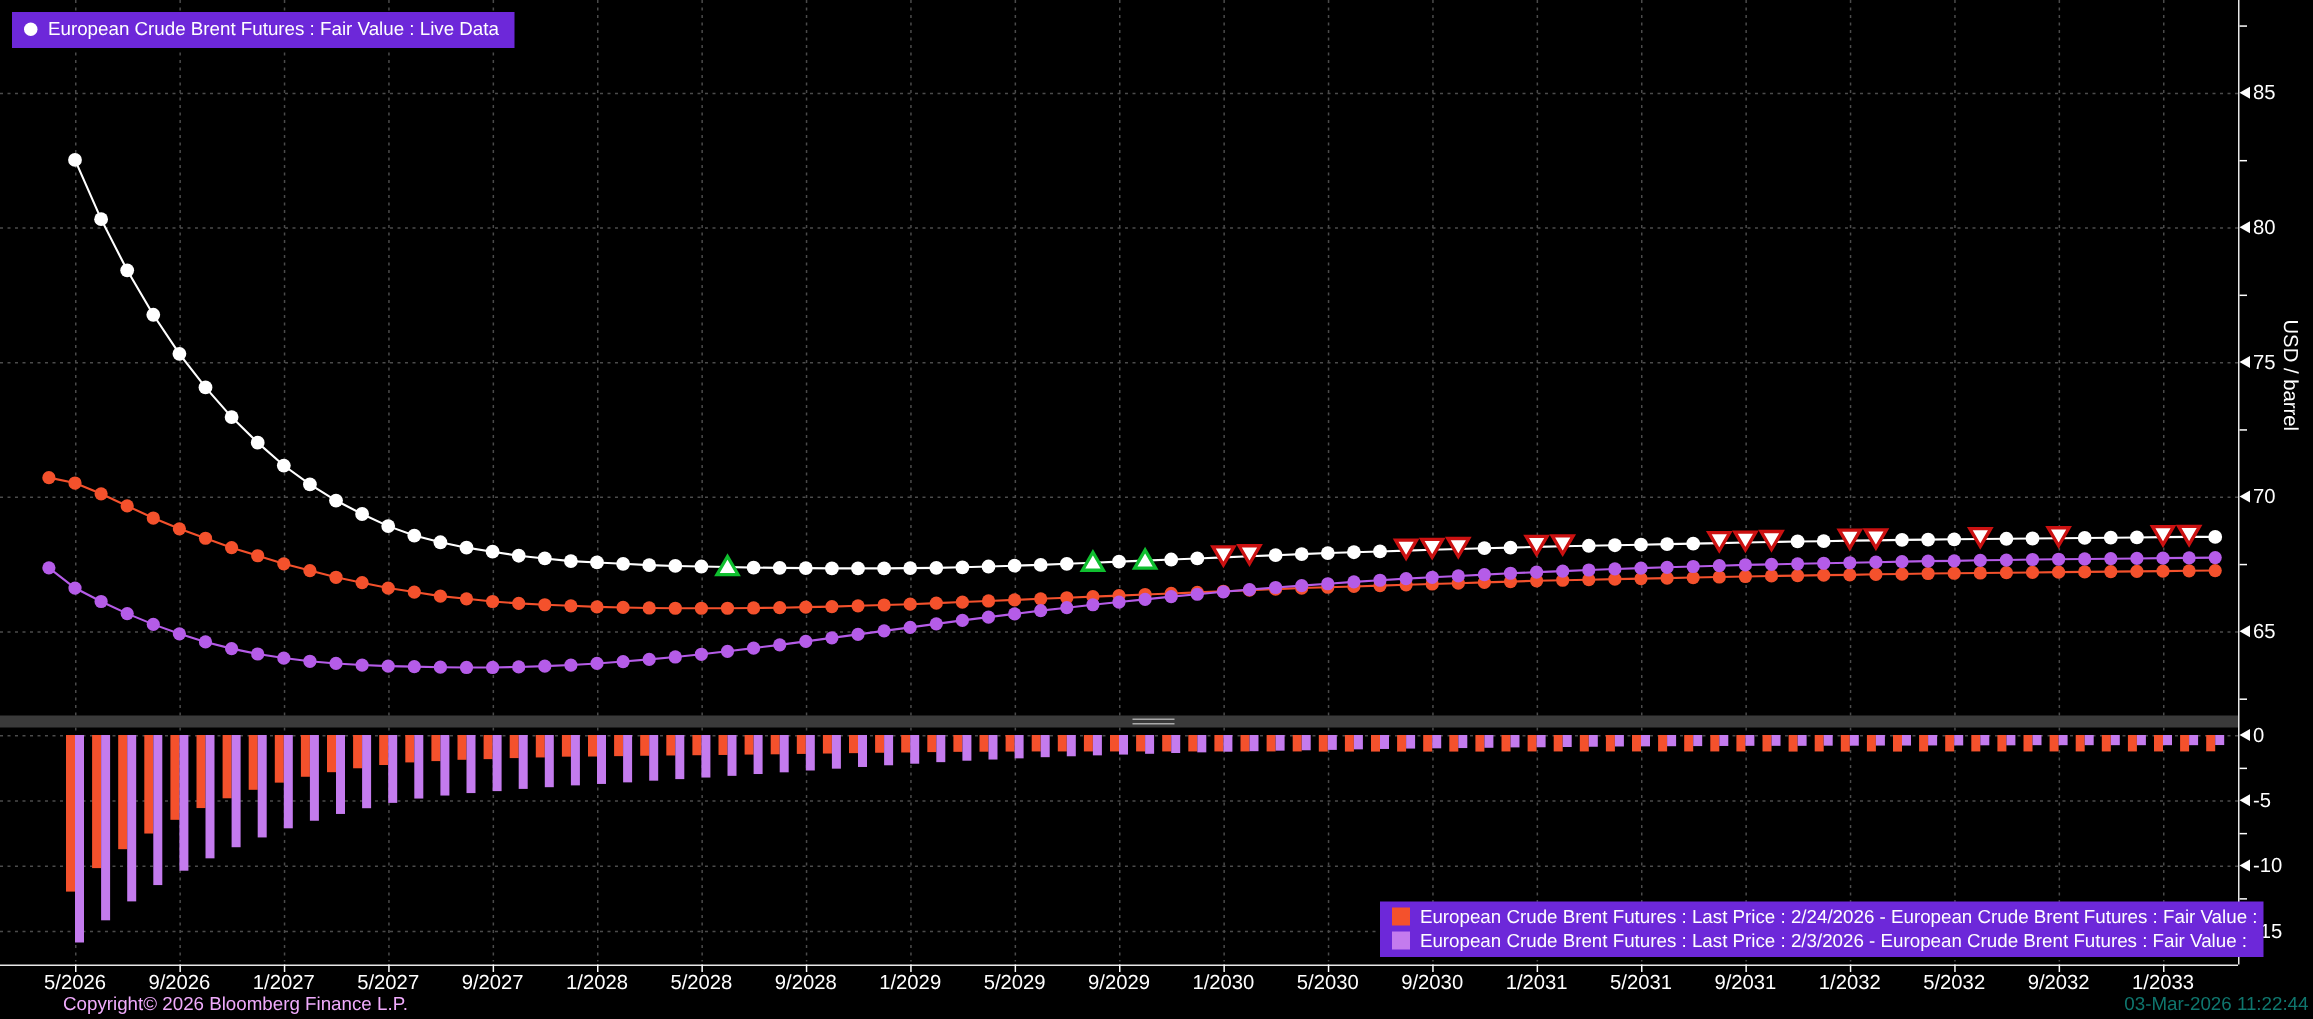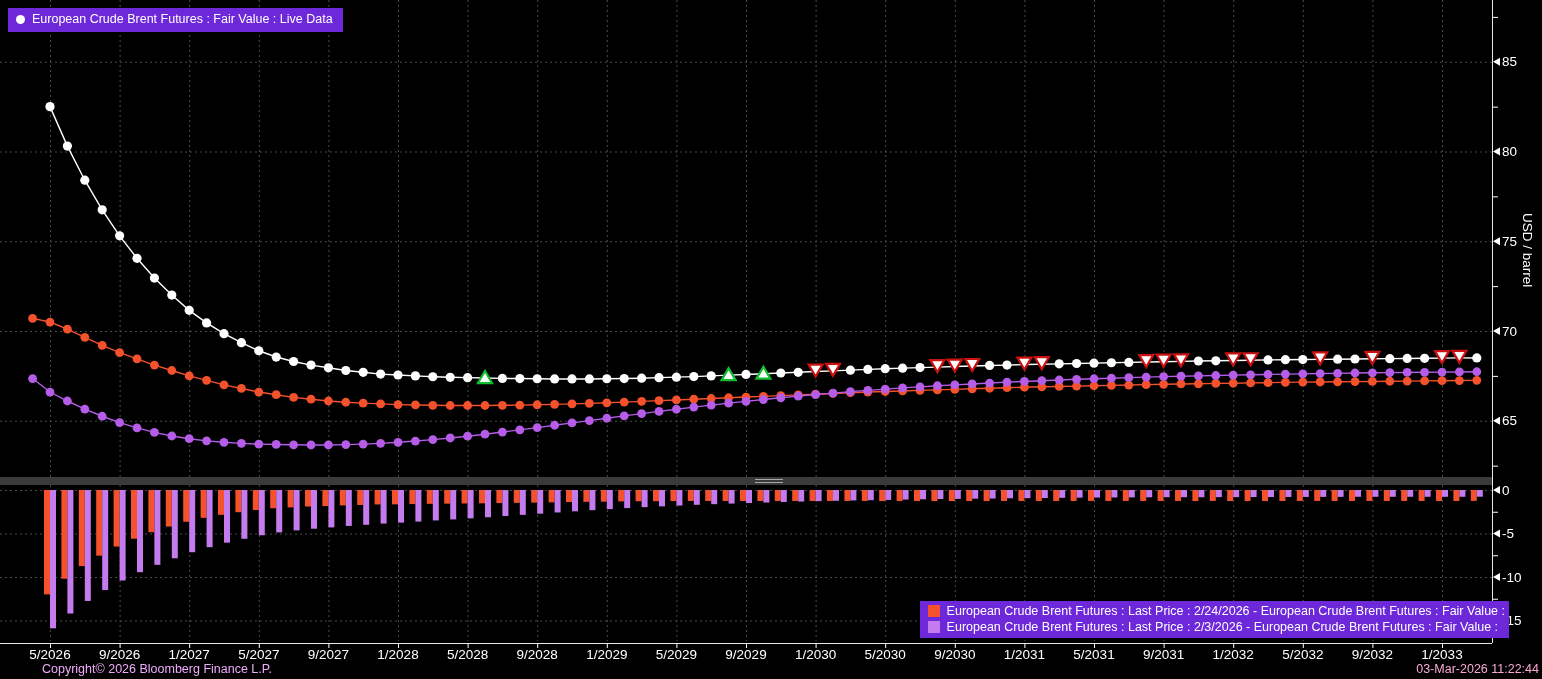--- a/index.html
+++ b/index.html
@@ -11,21 +11,21 @@
   #legend-bottom{right:33px;bottom:41px;padding:2px 4px 3px 8px;text-align:center;}
   .lrow{display:flex;align-items:center;white-space:nowrap;}
   .dot{width:9px;height:9px;border-radius:50%;margin-right:7px;flex:0 0 auto;}
   .sq{width:12px;height:12px;margin-right:7px;flex:0 0 auto;}
   #y-axis-title{position:absolute;left:1516px;top:155px;height:190px;width:22px;color:#fff;
     font-size:13.5px;writing-mode:vertical-rl;display:flex;align-items:center;justify-content:center;z-index:4;}
   #divider-handle{position:absolute;left:755px;top:478px;width:28px;height:6px;z-index:6;
     display:flex;flex-direction:column;justify-content:space-between;padding:1px 0;box-sizing:border-box;cursor:row-resize;}
   #divider-handle i{display:block;height:1px;background:#a9a9a9;}
   #copyright{position:absolute;left:2px;top:662px;color:#f0abfc;font-size:12.5px;z-index:4;margin-left:40px;}
-  #timestamp{position:absolute;right:3px;top:662px;color:#f9a8d4;font-size:12.5px;z-index:4;}
+  #timestamp{position:absolute;right:3px;top:662px;color:#0f766e;font-size:12.5px;z-index:4;}
 </style>
 </head>
 <body>
 
 <div id="app">
 
   <svg id="chart" width="1542" height="679" style="background:#000000">
       <g stroke="#4b4b4b" stroke-dasharray="2 3" stroke-width="1">
         <line x1="50.5" y1="0" x2="50.5" y2="641"></line>
         <line x1="120.1" y1="0" x2="120.1" y2="641"></line>

